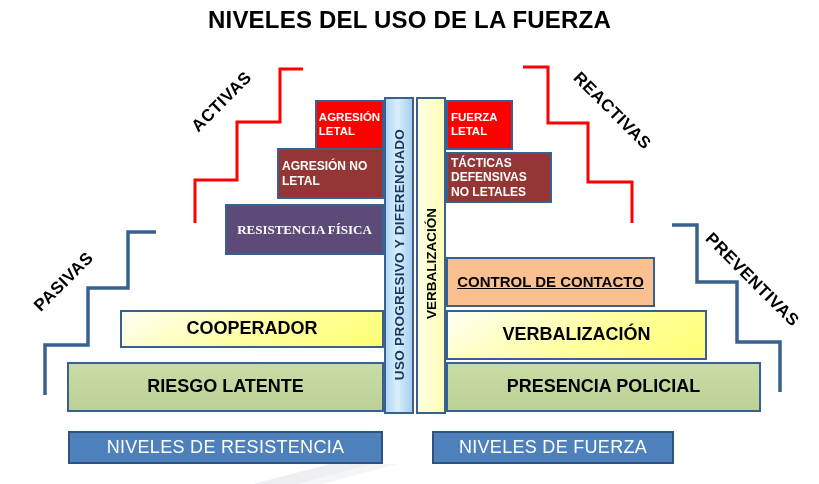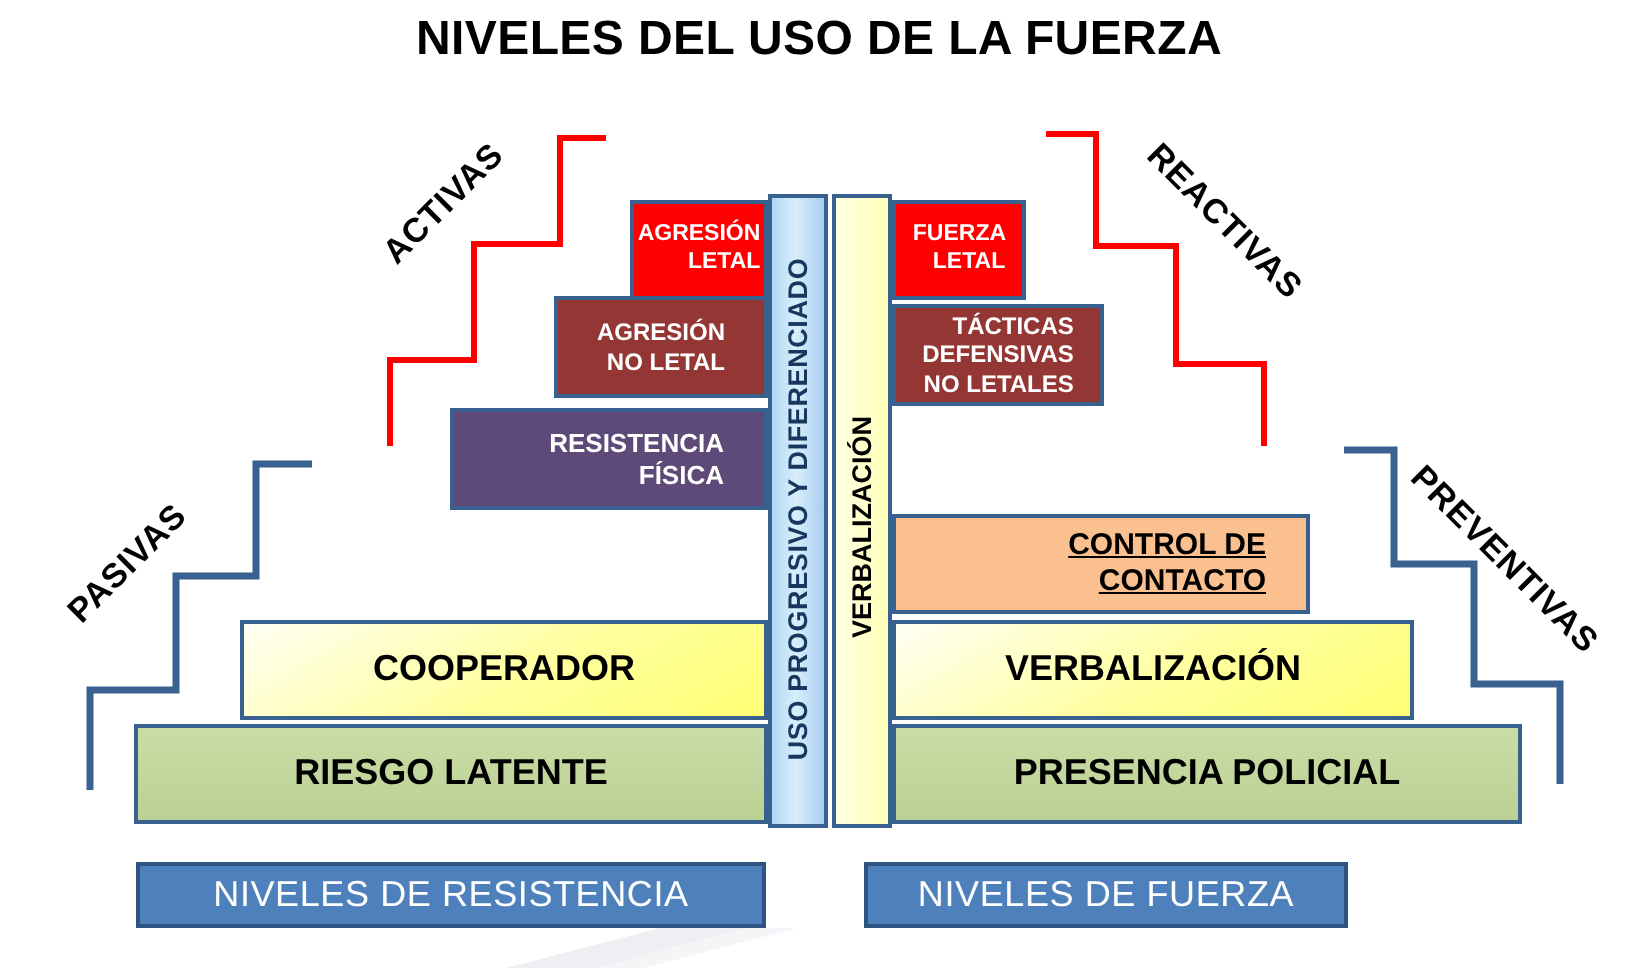--- a/index.html
+++ b/index.html
@@ -6,22 +6,22 @@
   #stage{
     position:relative;width:819px;height:484px;background:#ffffff;
     font-family:"Liberation Sans",sans-serif;overflow:hidden;
   }
   .title{
     position:absolute;top:6px;left:0;width:100%;text-align:center;
     font-size:24px;font-weight:bold;color:#000;letter-spacing:.2px;
   }
   .box{
     position:absolute;display:flex;align-items:center;justify-content:center;
-    text-align:right;font-weight:bold;border:2px solid #38618F;
-    box-sizing:border-box;line-height:1.18;padding:1px 20px;
+    text-align:left;font-weight:bold;border:2px solid #38618F;
+    box-sizing:border-box;line-height:1.18;padding:1px 3px;
   }
   
   .lv0{background:linear-gradient(180deg,#C9DCA6 0%,#BBD194 100%);color:#000;font-size:18px;}
   .lv1{background:linear-gradient(150deg,#FFFFF4 0%,#FFFF9E 55%,#FFFF75 100%);color:#000;font-size:18px;}
   .lv2{background:#FAC090;color:#000;font-size:15px;}
   .lv3{background:#5D4A78;color:#fff;font-size:13px;}
   .lv4{background:#943634;color:#fff;font-size:12px;}
   .lv5{background:#FF0000;color:#fff;font-size:11.5px;}
   
   .col{
@@ -81,22 +81,22 @@
       <polygon points="298,484 374,464 398,464 322,484" fill="#F0F2F5"></polygon>
     </g>
   </svg>
 
   <div class="corner c-activas">ACTIVAS</div>
   <div class="corner c-reactivas">REACTIVAS</div>
   <div class="corner c-pasivas">PASIVAS</div>
   <div class="corner c-preventivas">PREVENTIVAS</div>
 
   <div class="box lv0" style="left:67px;top:362px;width:317px;height:50px;">RIESGO LATENTE</div>
-  <div class="box lv1" style="left:120px;top:310px;width:264px;height:50px;">COOPERADOR</div>
-  <div class="box lv3" style="left:225px;top:204px;width:159px;height:51px;">RESISTENCIA FÍSICA</div>
+  <div class="box lv1" style="left:120px;top:310px;width:264px;height:38px;">COOPERADOR</div>
+  <div class="box lv3" style="left:225px;top:204px;width:159px;height:51px;font-family:Liberation Serif, serif;">RESISTENCIA FÍSICA</div>
   <div class="box lv4" style="left:277px;top:148px;width:107px;height:51px;">AGRESIÓN NO LETAL</div>
   <div class="box lv5" style="left:315px;top:100px;width:69px;height:50px;">AGRESIÓN LETAL</div>
 
   <div class="box lv0" style="left:446px;top:362px;width:315px;height:50px;">PRESENCIA POLICIAL</div>
   <div class="box lv1" style="left:446px;top:310px;width:261px;height:50px;">VERBALIZACIÓN</div>
   <div class="box lv2" style="left:446px;top:257px;width:209px;height:50px;text-decoration:underline;">CONTROL DE CONTACTO</div>
   <div class="box lv4" style="left:446px;top:152px;width:106px;height:51px;">TÁCTICAS DEFENSIVAS NO LETALES</div>
   <div class="box lv5" style="left:446px;top:100px;width:67px;height:50px;">FUERZA LETAL</div>
 
   <div class="col col-blue"></div>

